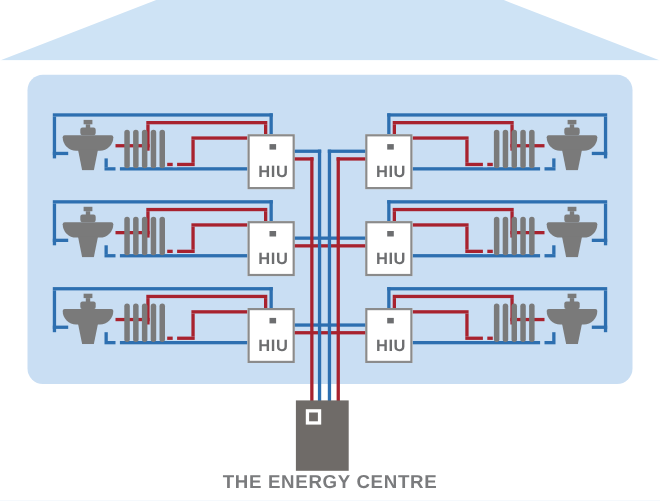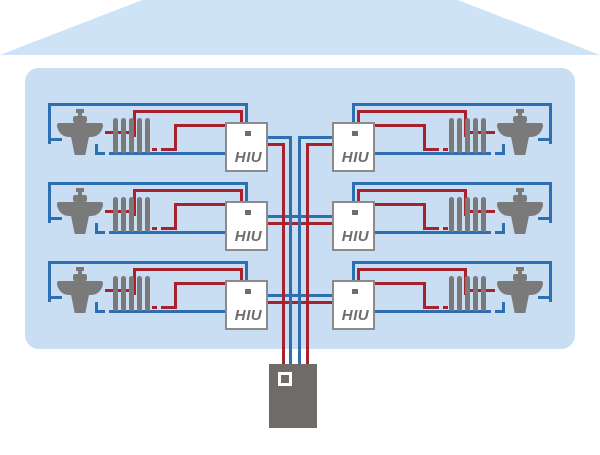--- a/index.html
+++ b/index.html
@@ -8,21 +8,21 @@
   .abs{position:absolute;}
   .roof{left:0;top:0;width:600px;height:55px;
         clip-path:polygon(142px 0,458px 0,600px 55px,0 55px);}
   .title{left:0;top:0;width:600px;height:55px;line-height:58px;text-align:center;
          font-size:24px;font-weight:bold;letter-spacing:0.2px;}
   .building{left:25px;top:68px;width:550px;height:281px;border-radius:14px;}
   .hiu{position:absolute;width:43px;height:50px;background:#ffffff;
        border:2px solid #8b8b8b;box-sizing:border-box;}
   .hiu-sq{position:absolute;left:18px;top:7px;width:6px;height:5px;}
   .hiu-lbl{position:absolute;left:0;top:24px;width:100%;text-align:center;
-           font-size:15px;font-weight:bold;letter-spacing:0.5px;font-style:italic;}
+           font-size:15px;font-weight:bold;letter-spacing:0.5px;}
   .bar{position:absolute;border-radius:3px;top:0;width:5px;height:35px;}
   .energy{left:269px;top:364px;width:48px;height:64px;}
   .energy-ic{position:absolute;left:9px;top:8px;width:8px;height:8px;
              border:3px solid #ffffff;}
   .caption{left:0;top:429px;width:600px;text-align:center;font-size:17px;
            font-weight:bold;letter-spacing:0.6px;}
 </style>
 </head>
 <body>
 
@@ -237,13 +237,14 @@
       <div style="position: absolute; left: 268px; top: 294px; width: 64px; height: 3px; background: rgb(45, 111, 176);"></div>
       <div style="position: absolute; left: 268px; top: 301px; width: 64px; height: 3px; background: rgb(168, 34, 46);"></div>
       <div style="position: absolute; left: 282px; top: 143px; width: 3px; height: 222px; background: rgb(168, 34, 46);"></div>
       <div style="position: absolute; left: 289px; top: 136px; width: 3px; height: 229px; background: rgb(45, 111, 176);"></div>
       <div style="position: absolute; left: 298px; top: 136px; width: 3px; height: 229px; background: rgb(45, 111, 176);"></div>
       <div style="position: absolute; left: 306px; top: 143px; width: 3px; height: 222px; background: rgb(168, 34, 46);"></div>
     </div>
   <div class="abs energy" id="energyBox" style="background: rgb(111, 107, 104);">
     <div class="energy-ic"></div>
   </div>
+  <div class="abs caption" style="color: rgb(122, 123, 125);">THE ENERGY CENTRE</div>
 </div>
 
 </body></html>

